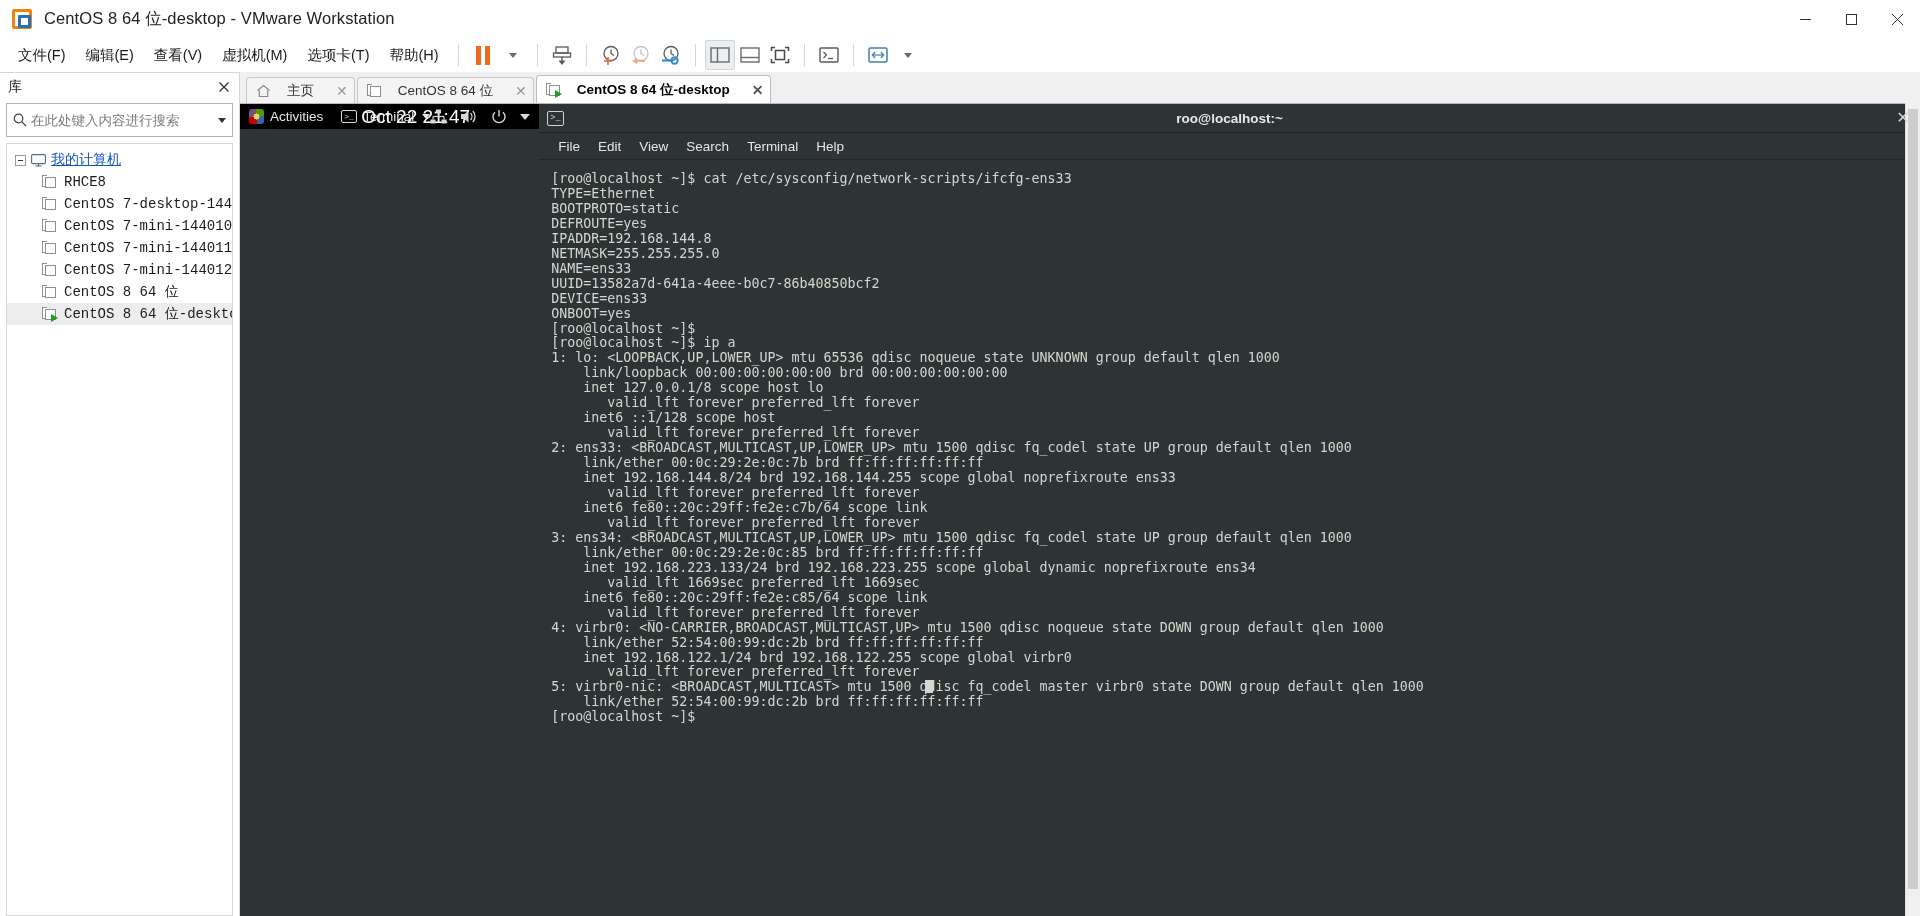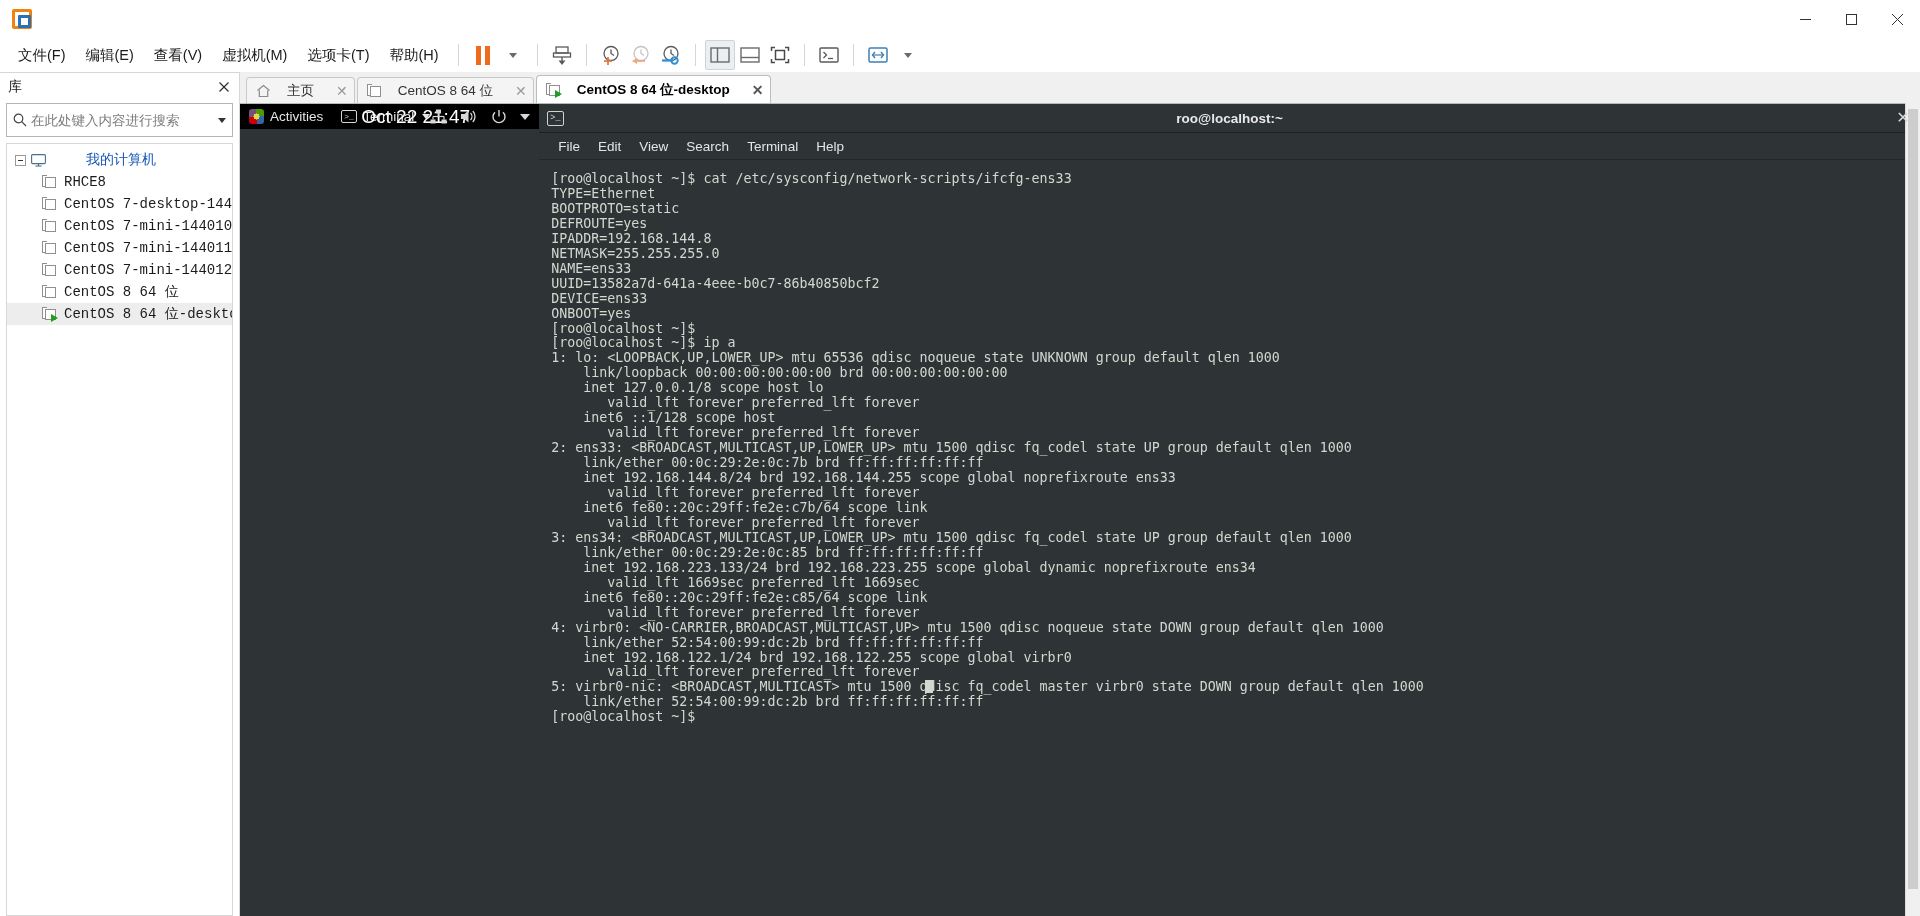--- a/index.html
+++ b/index.html
@@ -195,21 +195,21 @@
     left: 2px; top: 4px;
     width: 5px; height: 1px;
     background: #333;
   }
   .pc-ico {
     width: 15px; height: 13px; flex: none;
   }
   .root-label {
     font-size: 14px;
     color: #1658b8;
-    margin-left: 35px;
+    text-decoration: underline;
   }
   .tree-item {
     display: flex; align-items: center;
     height: 22px;
     padding-left: 35px;
     gap: 7px;
     font-family: Liberation Mono, monospace;
   }
   .tree-item.selected { background: #ededed; }
   .vm-ico {
@@ -458,20 +458,21 @@
   }
 </style>
 </head>
 <body>
 
 <div class="titlebar">
   <div class="app-icon">
     <div class="sq-out"></div>
     <div class="sq-in"></div>
   </div>
+  <div class="win-title">CentOS 8 64 位-desktop - VMware Workstation</div>
   <div class="win-buttons">
     <div class="win-btn">
       <svg width="11" height="11" viewBox="0 0 11 11">
           <line x1="0" y1="5.5" x2="11" y2="5.5" stroke="#333" stroke-width="1"></line>
         </svg>
     </div>
     <div class="win-btn">
       <svg width="11" height="11" viewBox="0 0 11 11">
           <rect x="0.5" y="0.5" width="10" height="10" fill="none" stroke="#333" stroke-width="1"></rect>
         </svg>

